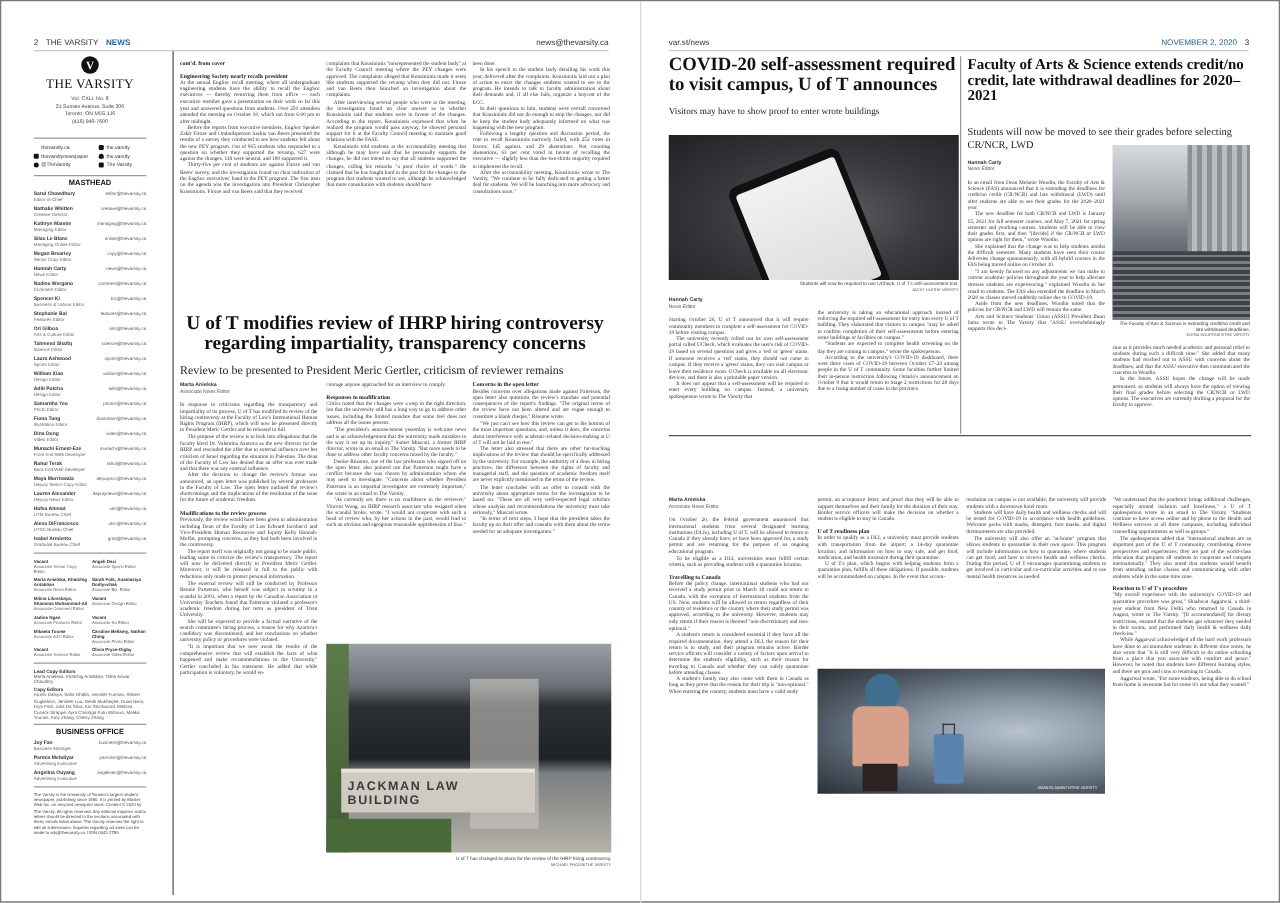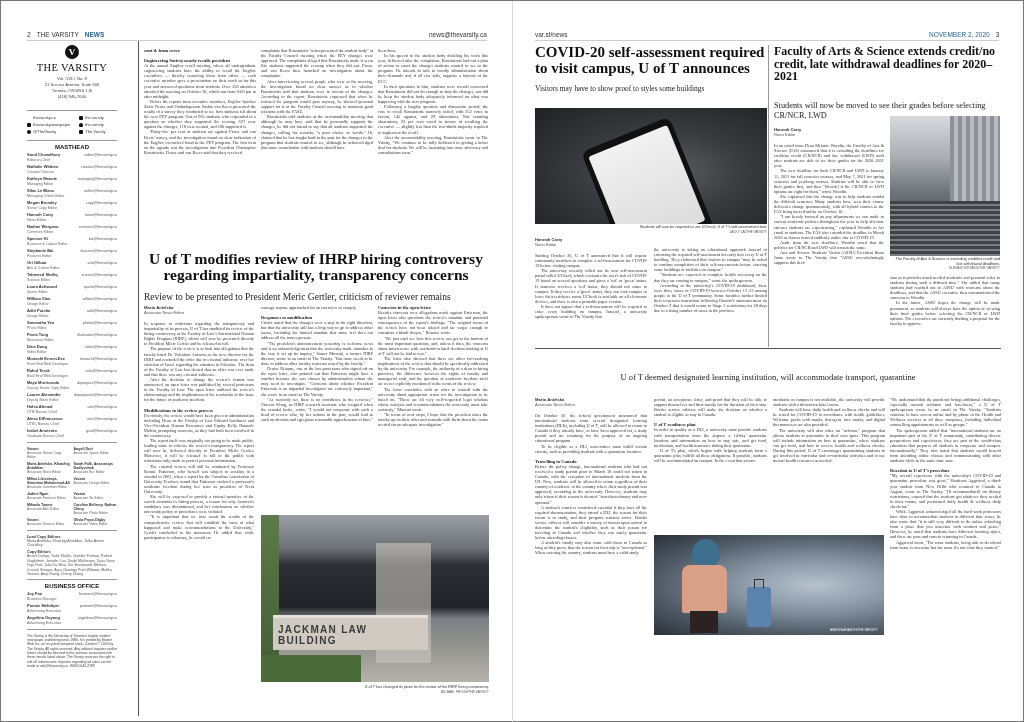--- a/index.html
+++ b/index.html
@@ -419,21 +419,21 @@
   <div class="folio" style="left:534px">
     <span>var.st/news</span>
   </div>
   <div class="folio" style="left:928px">
     <span class="date">NOVEMBER 2, 2020</span>
     <span>3</span>
   </div>
   <div class="rule" style="left:534px;top:39px;width:464px"></div>
 
   <div class="hl" style="left:534px;top:44px;width:232px;font-size:15px">COVID-20 self-assessment required to visit campus, U of T announces</div>
-  <div class="dek" style="left:534px;top:84px;width:232px;font-size:7.4px">Visitors may have to show proof to styles some buildings</div>
+  <div class="dek" style="left:534px;top:84px;width:232px;font-size:7.4px">Visitors may have to show proof to enter wrote buildings</div>
   <div class="photo" style="left:534px;top:107px;width:232px;height:116px;background:radial-gradient(ellipse at 55% 55%,#5f6063 0%,#3a3b3e 45%,#202124 100%)">
     <div style="position:absolute;left:65px;top:22px;width:95px;height:120px;background:#111;border-radius:8px;transform:rotate(-22deg)">
       <div style="position:absolute;left:5px;top:7px;right:5px;bottom:10px;background:linear-gradient(#f1f1f1,#dcdcdc);border-radius:3px"></div>
     </div>
   </div>
   <div class="cap" style="left:534px;top:224px;width:232px">
     <div>Students will now be required to use UCheck, U of T's self-assessment tool.</div>
     <div class="cr">JACKY LAI/THE VARSITY</div>
   </div>
   <div class="col" style="left:534px;top:236px;width:112px;height:108px">
@@ -470,21 +470,20 @@
     <div>The Faculty of Arts &amp; Science is extending credit/no credit and late withdrawal deadlines.</div>
     <div class="cr">ELENA KOURTAKIS/THE VARSITY</div>
   </div>
   <div class="col" style="left:889px;top:274px;width:110px;height:70px">
     <p class="noind">sion as it provides much needed academic and personal relief to students during such a difficult time." She added that many students had reached out to ASSU with concerns about the deadlines, and that the ASSU executive then communicated the concerns to Woodin.</p>
     <p>In the future, ASSU hopes the change will be made permanent, so students will always have the option of viewing their final grades before selecting the CR/NCR or LWD options. The executives are currently drafting a proposal for the faculty to approve.</p>
   </div>
 
   <div class="rule" style="left:534px;top:347px;width:466px;height:1px;background:#555"></div>
 
-  <div class="dek" style="left:534px;top:372px;width:466px;font-size:8.5px;text-align:center">U of T deemed designated learning institution, will accommodate transport, quarantine</div>
 
   <div class="col" style="left:534px;top:396px;width:112px;height:320px">
     <div class="by">Marta Anielska</div>
     <div class="byr">Associate News Editor</div>
     <p class="noind">On October 20, the federal government announced that international students from several designated learning institutions (DLIs), including U of T, will be allowed to return to Canada if they already have, or have been approved for, a study permit and are returning for the purpose of an ongoing educational program.</p>
     <p>To be eligible as a DLI, universities must fulfill certain criteria, such as providing students with a quarantine location.</p>
     <div class="sub">Travelling to Canada</div>
     <p class="noind">Before the policy change, international students who had not received a study permit prior to March 18 could not return to Canada, with the exception of international students from the US. Now, students will be allowed to return regardless of their country of residence or the country where their study permit was approved, according to the university. However, students may only return if their reason is deemed "non-discretionary and non-optional."</p>
     <p>A student's return is considered essential if they have all the required documentation, they attend a DLI, the reason for their return is to study, and their program remains active. Border service officers will consider a variety of factors upon arrival to determine the student's eligibility, such as their reason for traveling to Canada and whether they can safely quarantine before attending classes.</p>
     <p>A student's family may also come with them to Canada as long as they prove that the reason for their trip is "non-optional." When entering the country, students must have a valid study</p>

